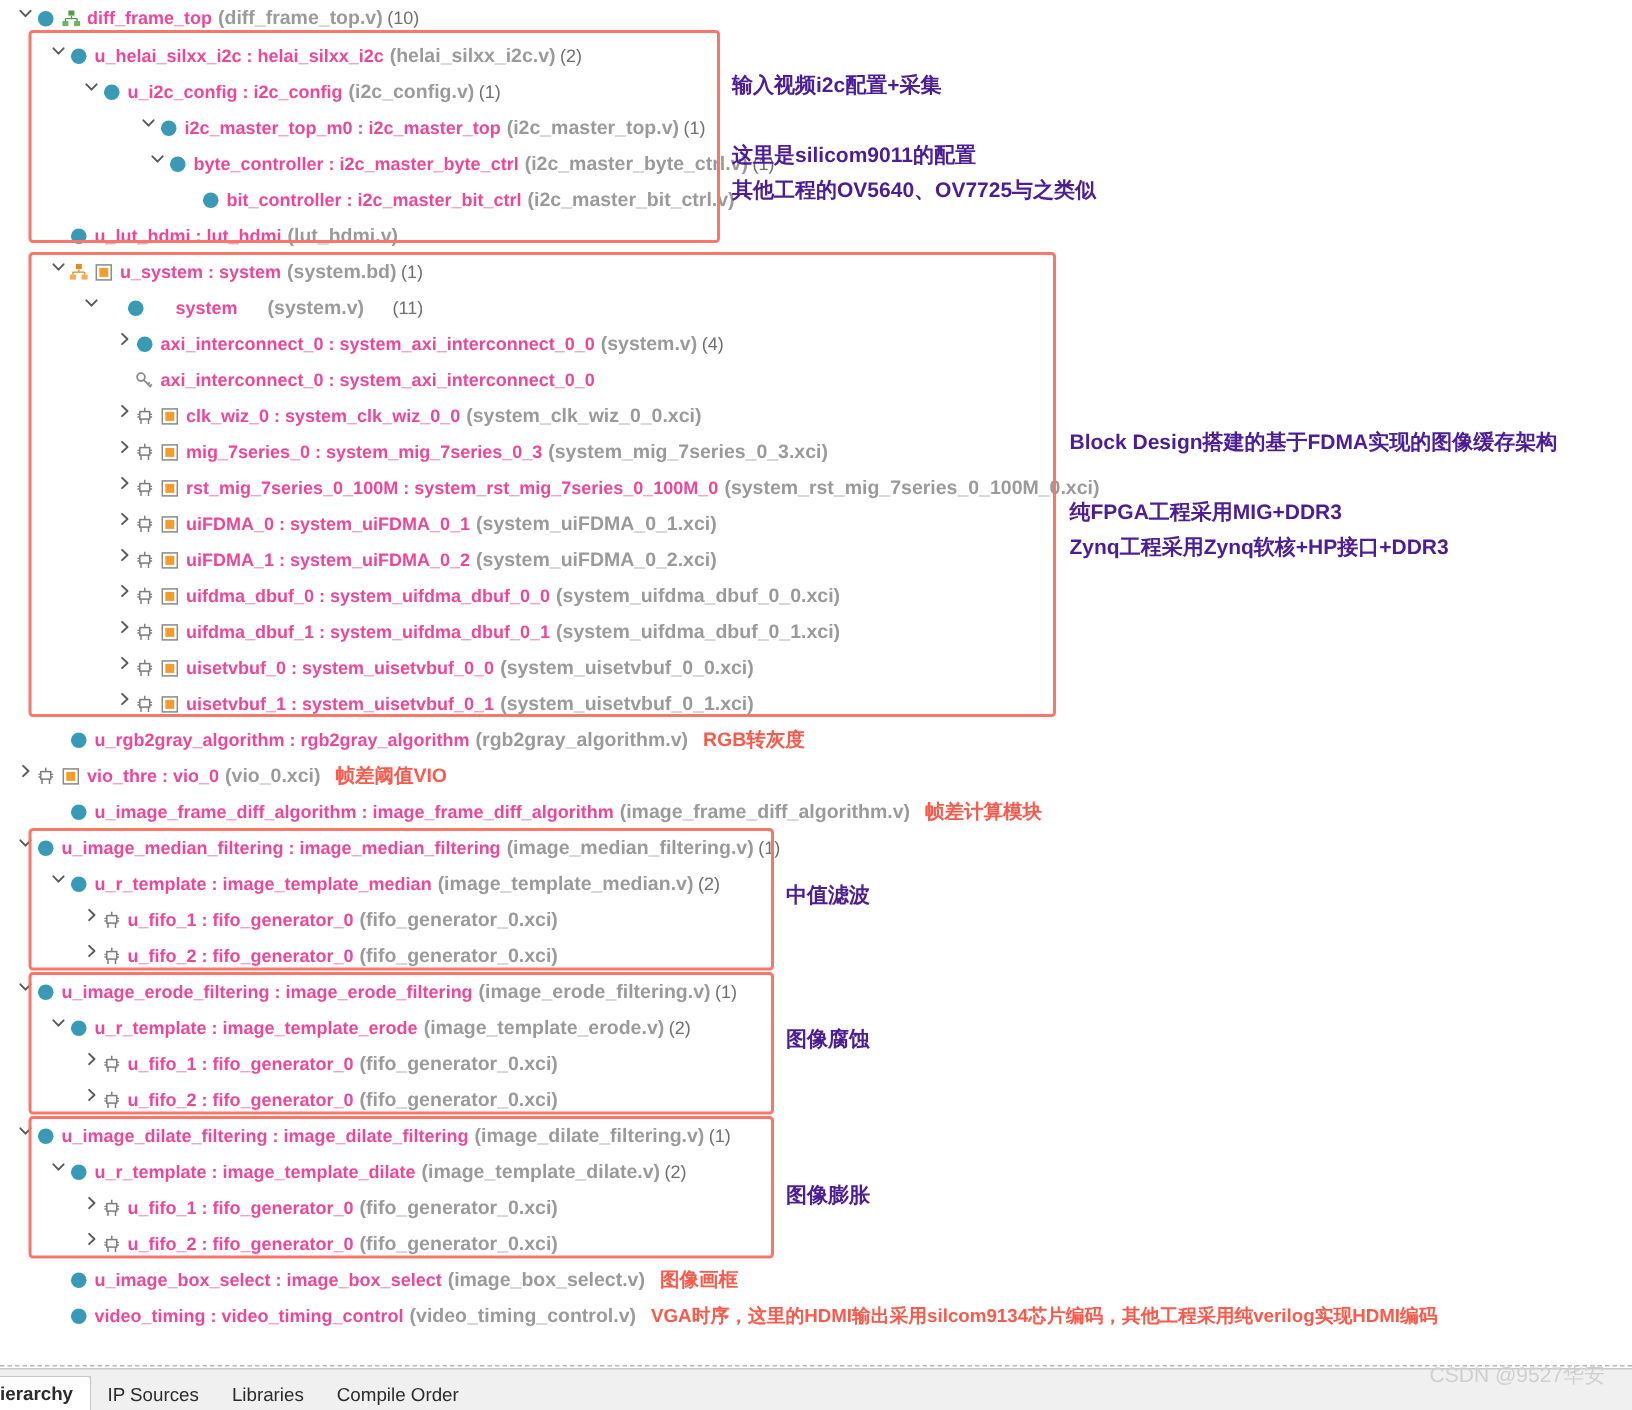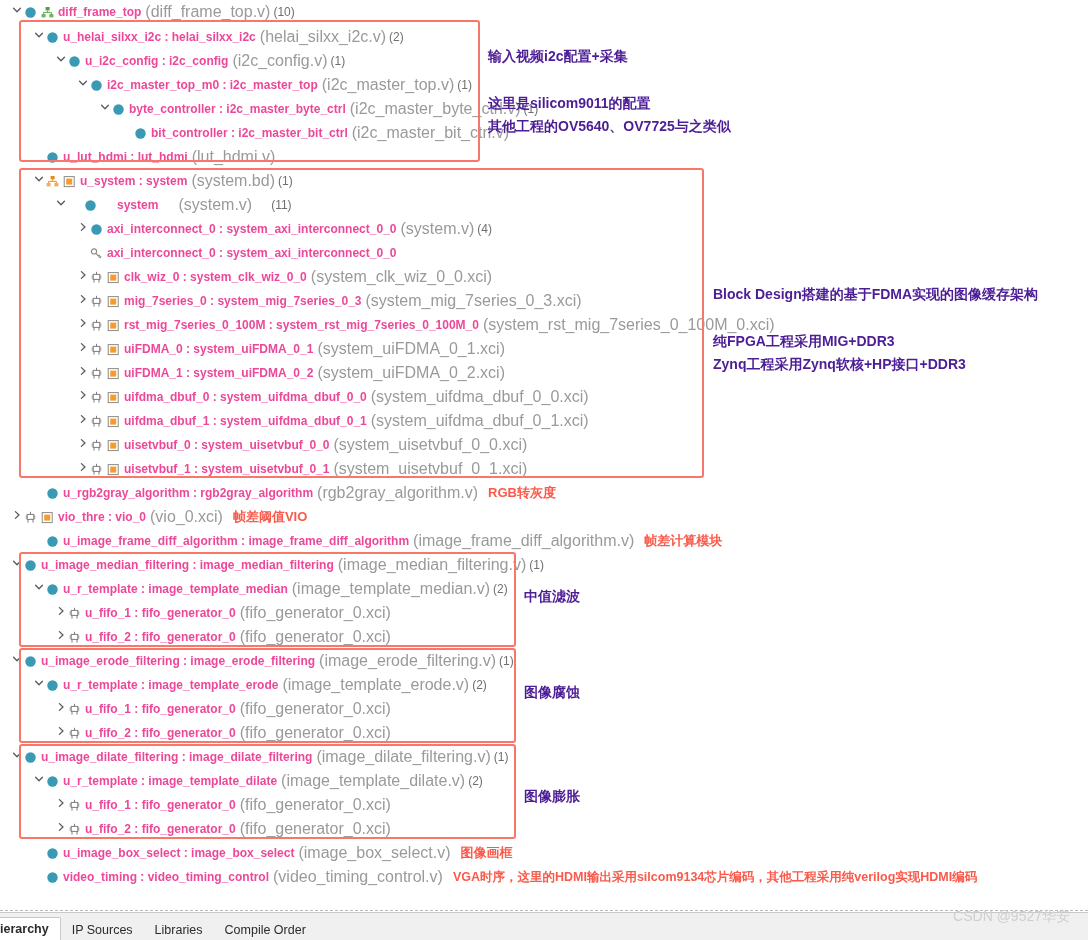--- a/index.html
+++ b/index.html
@@ -28,21 +28,21 @@
     color:#5a5a5a;
     font-size:11px;
     line-height:24px;
     position:relative;
     top:-1px;
   }
   .arrow.none{visibility:hidden;}
   .ico{flex:0 0 auto;display:inline-flex;align-items:center;justify-content:center;margin-right:4px;}
   .ico svg{display:block;}
   .name{font-weight:bold;color:#ec4899;font-size:12px;}
-  .meta{color:#9a9a9a;font-weight:normal;margin-left:4px;font-size:16px;}
+  .meta{color:#9a9a9a;font-weight:bold;margin-left:4px;font-size:13px;}
   .cnt{color:#6f6f6f;font-weight:normal;margin-left:3px;font-size:12px;}
   .ann{
     color:#fa5a4b;
     font-weight:bold;
     margin-left:10px;
     font-size:13px;
     white-space:nowrap;
   }
   .ann.small{font-size:12.5px;}
 
@@ -141,21 +141,21 @@
         </svg></span>
       <span class="ico" style="width: 13px;">
         <svg width="13" height="13" viewBox="0 0 13 13">
           <circle cx="6.5" cy="6.5" r="5.2" fill="#3a9ab5"></circle>
         </svg>
       </span>
       <span class="name">u_i2c_config : i2c_config</span>
       <span class="meta">(i2c_config.v)</span>
       <span class="cnt">(1)</span>
     </div>
-    <div class="row" style="top: 73px; left: 76px; text-align: right;">
+    <div class="row" style="top: 73px; left: 92px; text-align: right;">
       <span class="arrow"><svg width="10" height="10" viewBox="0 0 10 10">
           <path d="M1.6 3.2 L5 6.8 L8.4 3.2" fill="none" stroke="#5a5a5a" stroke-width="1.3" stroke-linecap="round" stroke-linejoin="round"></path>
         </svg></span>
       <span class="ico" style="width: 13px;">
         <svg width="13" height="13" viewBox="0 0 13 13">
           <circle cx="6.5" cy="6.5" r="5.2" fill="#3a9ab5"></circle>
         </svg>
       </span>
       <span class="name">i2c_master_top_m0 : i2c_master_top</span>
       <span class="meta">(i2c_master_top.v)</span>

